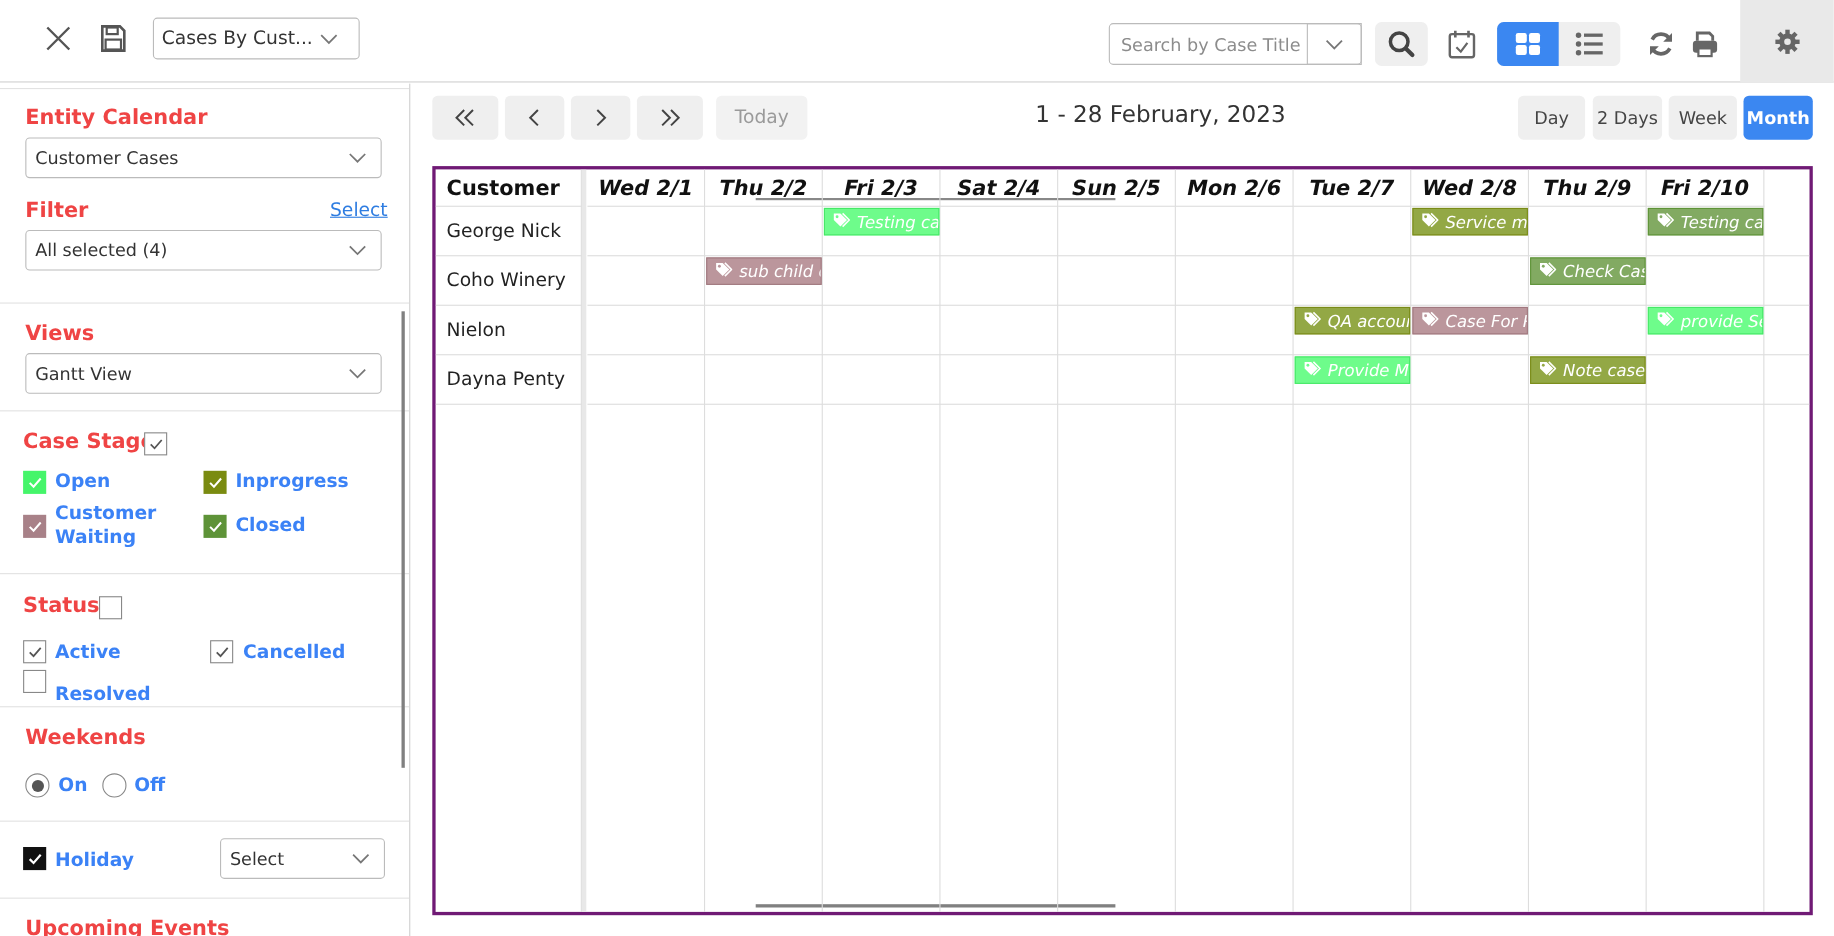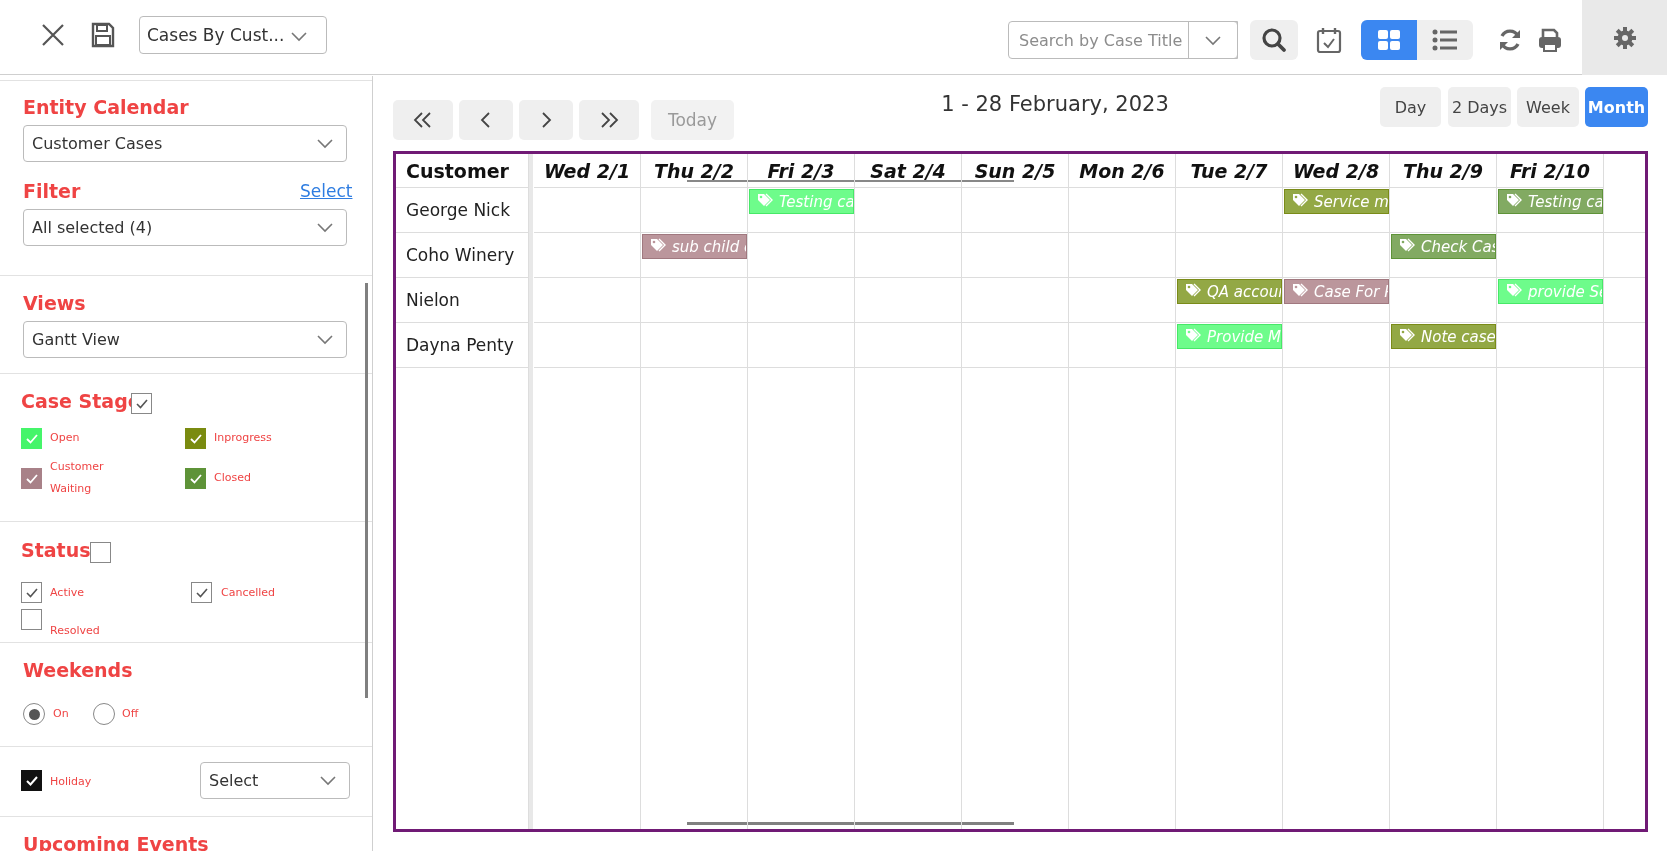--- a/index.html
+++ b/index.html
@@ -24,25 +24,25 @@
   .sb-scroll { position: absolute; left: 365px; top: 283px; width: 3px; height: 415px; background: #808080; }
   .sb-top-line { position: absolute; left: 0; top: 4px; width: 372px; height: 1px; background: #e2e2e2; }
   .label { position: absolute; font-size: 19px; font-weight: bold; color: #ef4444; }
   .dd { position: absolute; left: 23px; width: 324px; height: 37px; border: 1px solid #bbb; border-radius: 4px; display: flex; align-items: center;
     padding-left: 8px; font-size: 16px; color: #333; }
   .dd .chev { position: absolute; right: 12px; top: 9px; }
   .link { position: absolute; font-size: 17px; color: #2f7de1; text-decoration: underline; cursor: pointer; }
   .hr { position: absolute; left: 0; width: 372px; height: 1px; background: #e2e2e2; }
   .cb { position: absolute; width: 21px; height: 21px; border: 1px solid #888; display: flex; align-items: center; justify-content: center; background: #fff; }
   .cb.filled { border: none; }
-  .cb-text { position: absolute; font-size: 11px; color: #ef4444; line-height: 22px; }
+  .cb-text { position: absolute; font-size: 17px; color: #3b82f6; line-height: 22px; font-weight: bold; }
   .radio { position: absolute; width: 22px; height: 22px; border: 1px solid #888; border-radius: 50%; display: flex; align-items: center; justify-content: center; }
   .radio .dot { width: 11px; height: 11px; border-radius: 50%; background: #555; }
 
-  .nav-btn { position: absolute; top: 100px; height: 40px; background: #efefef; border-radius: 5px; display: flex; align-items: center; justify-content: center; cursor: pointer; }
+  .nav-btn { position: absolute; top: 87px; height: 40px; background: #efefef; border-radius: 5px; display: flex; align-items: center; justify-content: center; cursor: pointer; }
   .today-btn { color: #9a9a9a; font-size: 17px; background: #f2f2f2; }
   .range-title { position: absolute; left: 900px; top: 92px; width: 310px; text-align: center; font-size: 21px; color: #333; }
   .mode-btn { position: absolute; top: 87px; height: 40px; background: #efefef; border-radius: 5px; display: flex; align-items: center; justify-content: center;
     font-size: 16px; color: #444; cursor: pointer; }
   .mode-btn.active { background: #3b87f1; color: #fff; }
 
   .grid { position: absolute; left: 393px; top: 151px; width: 1255px; height: 681px; border: 3px solid #701a75; overflow: hidden; }
   .res-col { position: absolute; left: 0; top: 0; width: 133px; height: 100%; border-right: 1px solid #ddd; }
   .res-splitter { position: absolute; left: 133px; top: 0; width: 4px; height: 100%; background: #e8e8e8; }
   .res-head { position: absolute; left: 0; top: 0; width: 133px; height: 34px; border-bottom: 1px solid #ddd; font-weight: bold; font-size: 19px;

